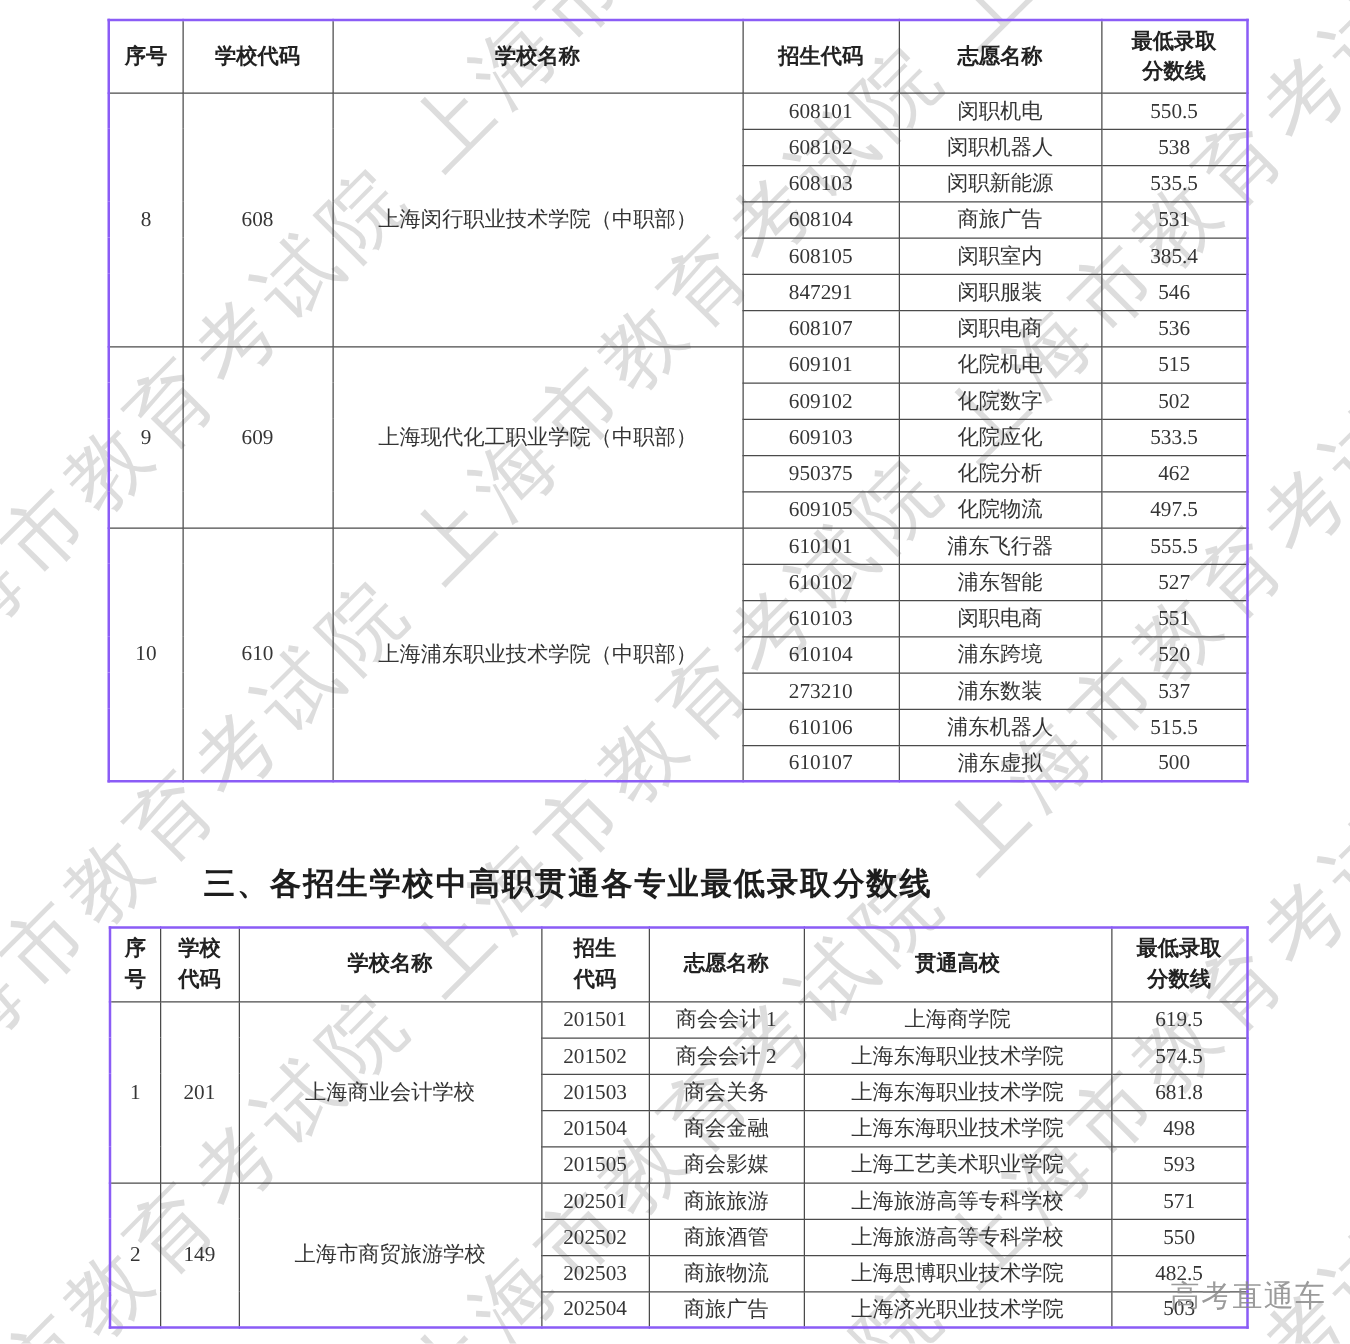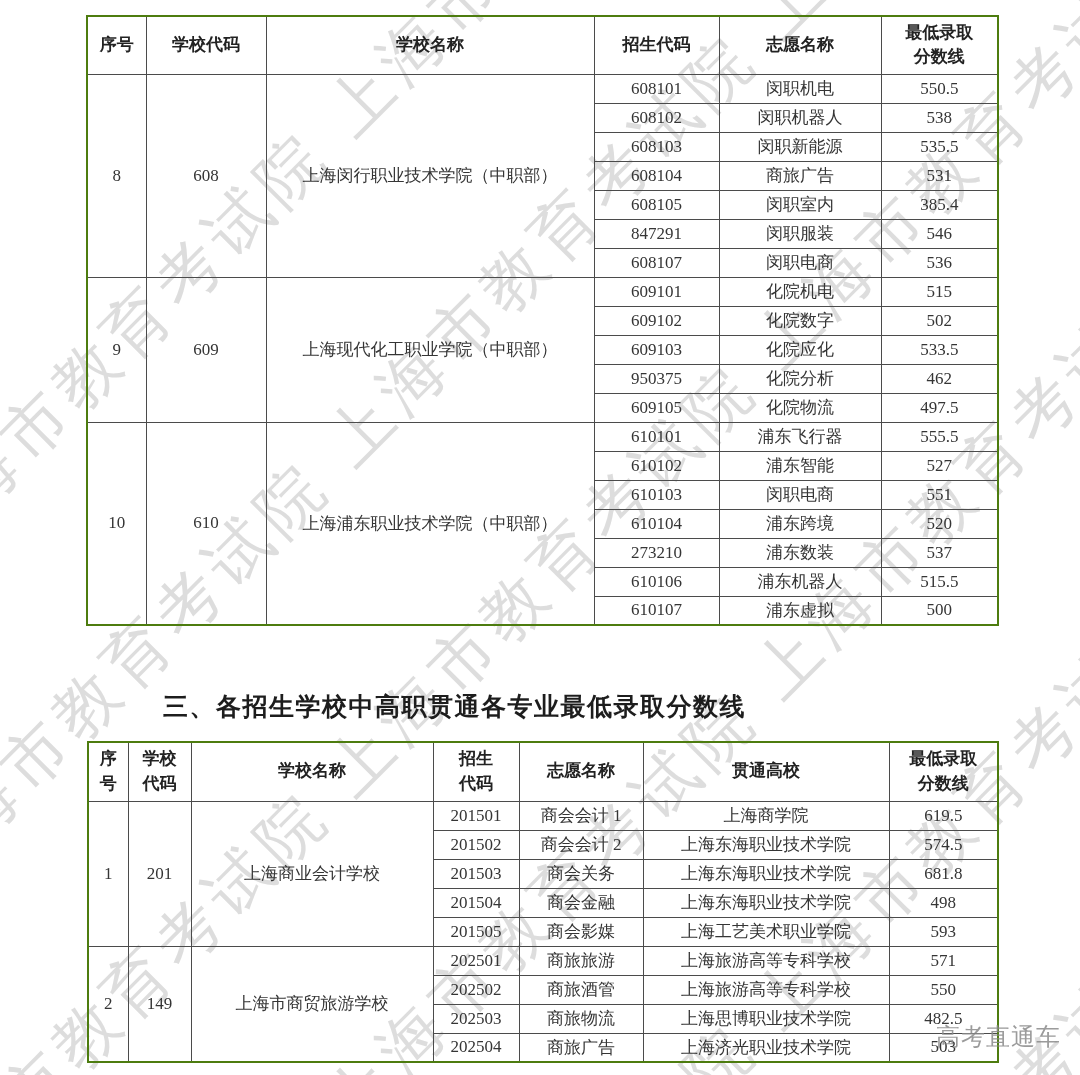--- a/index.html
+++ b/index.html
@@ -7,21 +7,21 @@
         font-family:"Liberation Serif","DejaVu Serif",serif;color:#353535;}
 
   
   .wm-layer{position:absolute;inset:0;z-index:0;pointer-events:none;}
   .wm-line{position:absolute;left:-120px;white-space:nowrap;font-size:64px;letter-spacing:8px;
            color:#c2c2c2;opacity:.55;transform:rotate(-45deg);transform-origin:0 0;
            font-family:"DejaVu Serif",serif;}
 
   
   table{position:absolute;border-collapse:collapse;table-layout:fixed;z-index:1;
-        border:2px solid #4d7c0f;background:transparent;}
+        border:2px solid #8b5cf6;background:transparent;}
   th,td{border:1px solid #4b4b4b;text-align:center;vertical-align:middle;
         font-size:17px;padding:0 2px;overflow:hidden;}
   th{font-weight:bold;color:#222;white-space:pre-line;line-height:1.45;}
   td{color:#353535;}
   .t1{left:86px;top:15px;width:911px;}
   .t1 thead tr{height:58px;}
   .t1 tbody tr{height:29px;}
   .t2{left:87px;top:741px;width:910px;}
   .t2 thead tr{height:59px;}
   .t2 tbody tr{height:29px;}

